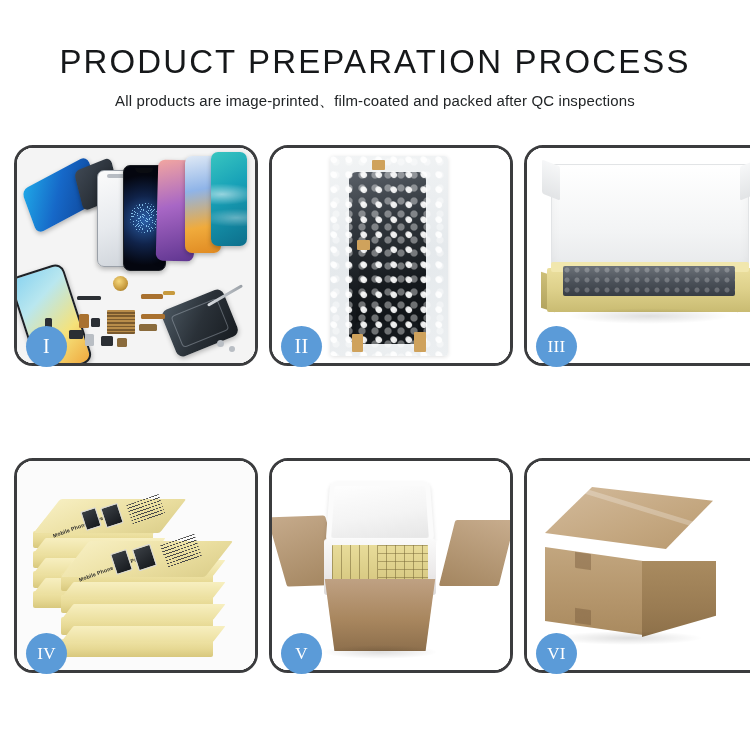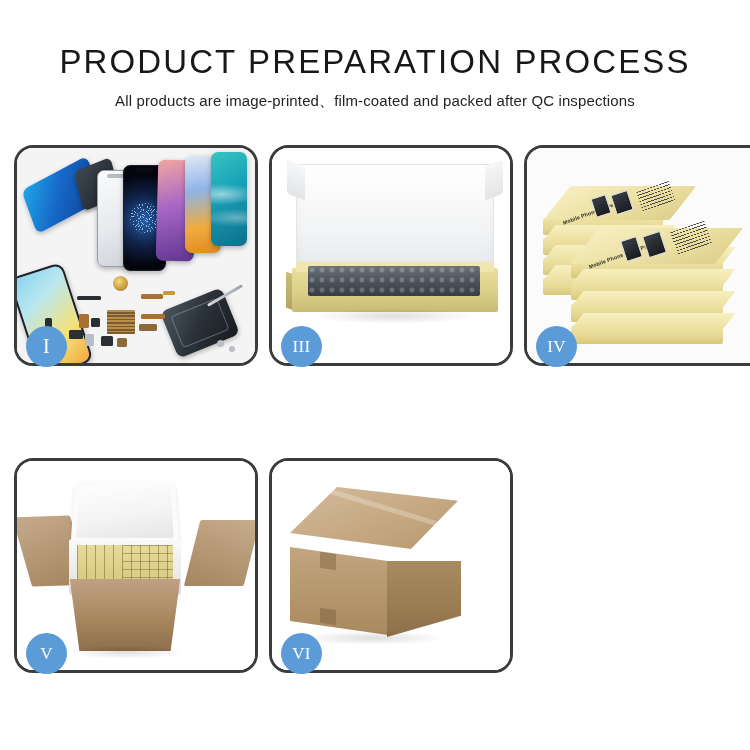--- a/index.html
+++ b/index.html
@@ -451,20 +451,37 @@
       <div class="part chip" style="left:100px;top:190px;width:10px;height:9px;"></div>
       <div class="part silver" style="left:36px;top:190px;width:8px;height:14px;border-radius:2px;"></div>
       <div class="part dark" style="left:28px;top:170px;width:7px;height:16px;"></div>
       <div class="part silver" style="left:200px;top:192px;width:7px;height:7px;border-radius:50%;"></div>
       <div class="part silver" style="left:212px;top:198px;width:6px;height:6px;border-radius:50%;"></div>
       <div class="tweezer"></div>
     </div>
     <div class="badge">I</div>
   </div>
 
+  <div class="panel">
+    <div class="panel-inner">
+      <div class="p2-bg"></div>
+      <div class="bubble-bag">
+        <div class="bag-inner-screen"></div>
+        <div class="bag-cable"></div>
+        <div class="bag-cable2"></div>
+        <div class="bubbles"></div>
+        <div class="bubbles2"></div>
+        <div class="tape" style="left:42px;top:4px;width:13px;height:10px;"></div>
+        <div class="tape" style="left:27px;top:84px;width:13px;height:10px;"></div>
+        <div class="tape" style="left:22px;top:178px;width:11px;height:18px;"></div>
+        <div class="tape" style="left:84px;top:176px;width:12px;height:20px;"></div>
+      </div>
+    </div>
+    <div class="badge">II</div>
+  </div>
 
   <div class="panel">
     <div class="panel-inner">
       <div class="p3-bg"></div>
       <div class="box3-lid"></div>
       <div class="box3-flapL"></div>
       <div class="box3-flapR"></div>
       <div class="box3-base"></div>
       <div class="box3-contents"></div>
       <div class="shadow-soft" style="left:40px;top:160px;width:164px;height:16px;"></div>

